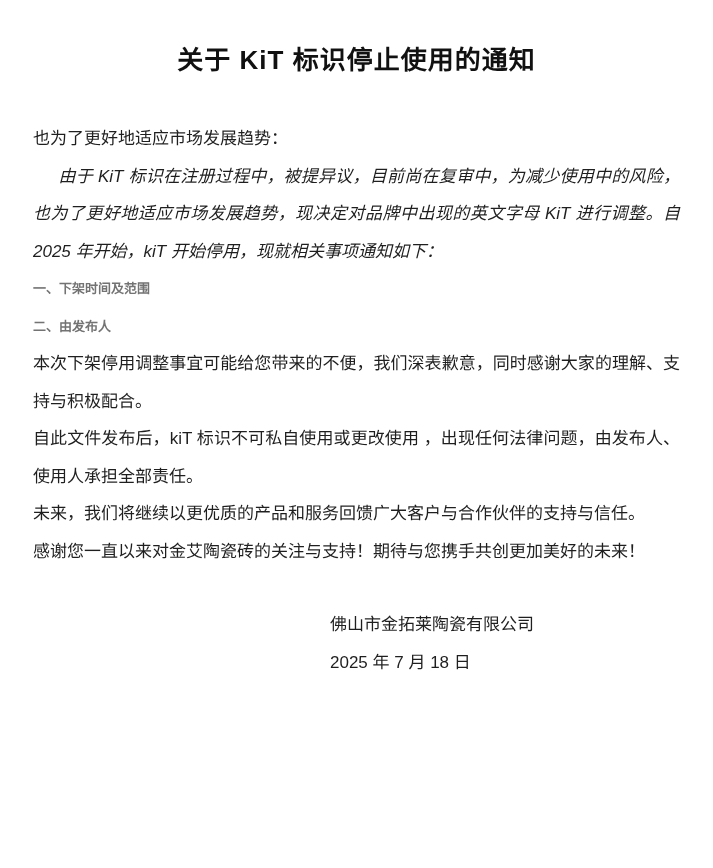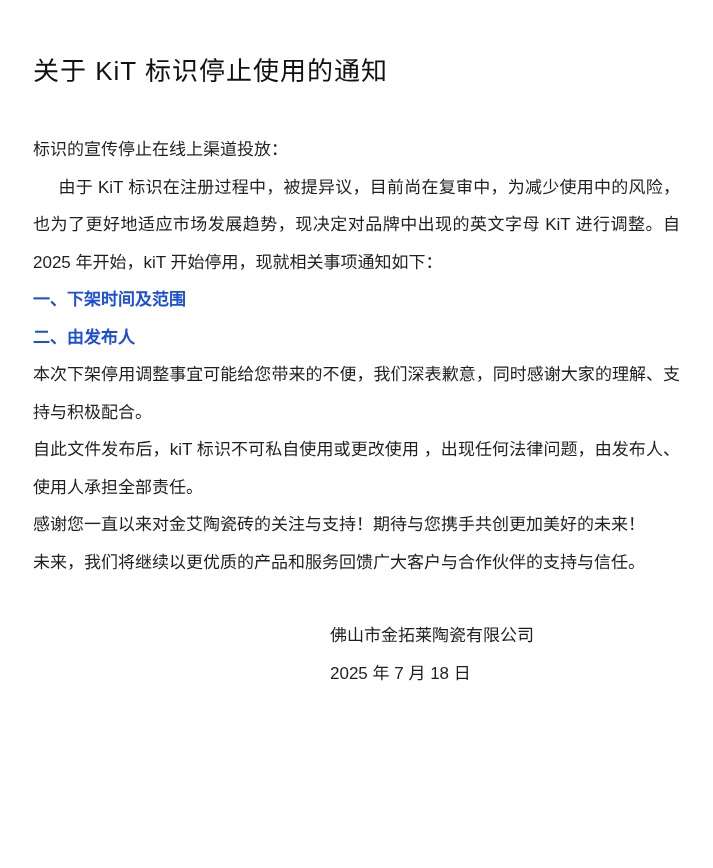--- a/index.html
+++ b/index.html
@@ -11,78 +11,79 @@
     font-family: "Liberation Sans", sans-serif;
   }
   .page {
     position: relative;
     width: 713px;
     height: 868px;
     background: #ffffff;
     color: #1f1f1f;
   }
   .doc-title {
-    margin: 53px 33px 0 33px;
+    margin: 42px 33px 0 33px;
     font-size: 26px;
     line-height: 36px;
-    font-weight: normal;
+    font-weight: bold;
+    text-align: center;
     color: #111111;
     letter-spacing: 1px;
   }
   .doc-body {
     margin: 42px 33px 0 33px;
     font-size: 17px;
     line-height: 37.5px;
     text-align: justify;
     color: #1f1f1f;
   }
   .doc-body p { margin: 0; }
-  .para-indent { text-indent: 1.5em; }
+  .para-indent { text-indent: 1.5em; font-style: italic; }
   .sec-heading {
-    font-size: 17px;
+    font-size: 13px;
     line-height: 37.5px;
     font-weight: bold;
-    color: #1d4ed8;
+    color: #737373;
   }
   .signature {
     margin-top: 36px;
     margin-left: auto;
     margin-right: 20px;
     width: 330px;
     text-align: left;
     font-size: 17px;
     line-height: 37.5px;
   }
 </style>
 </head>
 <body>
 
 <div class="page">
 
   <h1 class="doc-title">关于 KiT 标识停止使用的通知</h1>
 
   <div class="doc-body">
 
-    <p>标识的宣传停止在线上渠道投放：</p>
+    <p>也为了更好地适应市场发展趋势：</p>
 
     <p class="para-indent">由于 KiT 标识在注册过程中，被提异议，目前尚在复审中，为减少使用中的风险，也为了更好地适应市场发展趋势，现决定对品牌中出现的英文字母 KiT 进行调整。自 2025 年开始，kiT 开始停用，现就相关事项通知如下：</p>
 
     <p class="sec-heading">一、下架时间及范围</p>
 
 
 
     <p class="sec-heading">二、由发布人</p>
 
     <p>本次下架停用调整事宜可能给您带来的不便，我们深表歉意，同时感谢大家的理解、支持与积极配合。</p>
 
     <p>自此文件发布后，kiT 标识不可私自使用或更改使用 ，出现任何法律问题，由发布人、使用人承担全部责任。</p>
 
+    <p>未来，我们将继续以更优质的产品和服务回馈广大客户与合作伙伴的支持与信任。</p>
+
     <p>感谢您一直以来对金艾陶瓷砖的关注与支持！期待与您携手共创更加美好的未来！</p>
-
-    <p>未来，我们将继续以更优质的产品和服务回馈广大客户与合作伙伴的支持与信任。</p>
 
     <div class="signature">
       <p>佛山市金拓莱陶瓷有限公司</p>
       <p>2025 年 7 月 18 日</p>
     </div>
 
   </div>
 
 </div>
 

